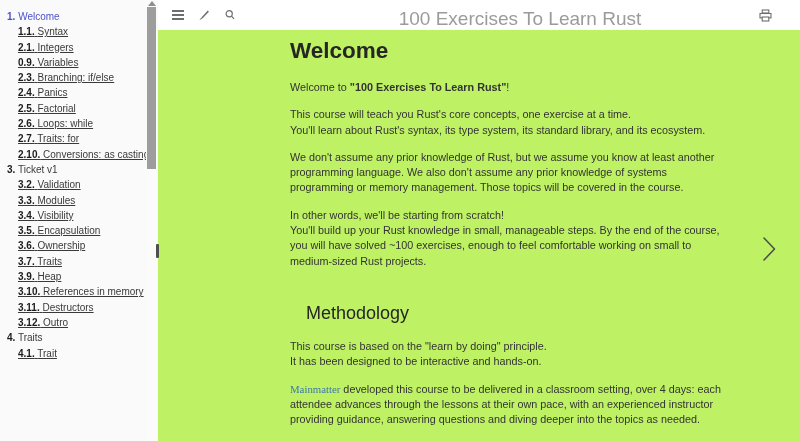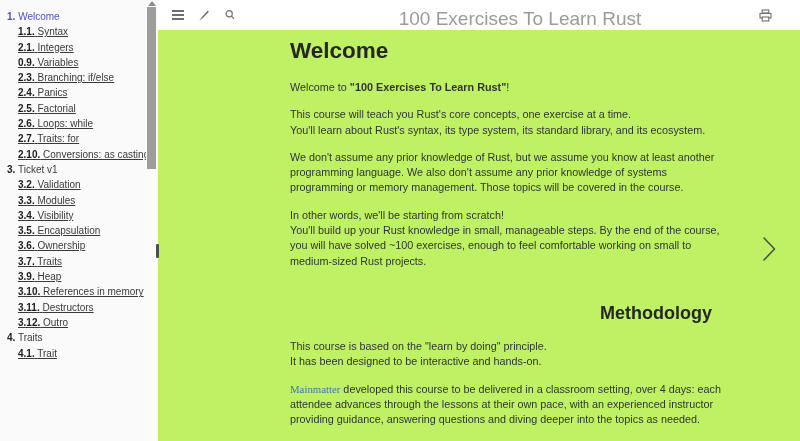--- a/index.html
+++ b/index.html
@@ -57,21 +57,21 @@
   .hamburger span { display: block; height: 1.6px; background: #6e6e6e; }
   .menu-title {
     position: absolute; left: 362px; top: 8px; transform: translateX(-50%);
     font-size: 19px; color: #9b9b9b; white-space: nowrap;
   }
   .print-btn { position: absolute; right: 27px; top: 7px; }
 
   
   .page { position: absolute; left: 290px; top: 30px; width: 432px; color: #333; }
   .page h1 { margin: 8px 0 16px; font-size: 22.5px; font-weight: 700; color: #262625; }
-  .page h2 { margin: 34px 10px 15px; font-size: 18px; font-weight: 700; color: #262625; text-align: right; }
+  .page h2 { margin: 34px 16px 15px; font-size: 18px; font-weight: 400; color: #262625; }
   .page p { margin: 0 0 12px; font-size: 10.8px; line-height: 15.3px; }
   .page a { color: #4077ae; text-decoration: none; cursor: pointer; font-family: Liberation Serif, serif; }
 
   
   .next-nav {
     position: absolute; right: 21px; top: 234px; width: 20px; height: 30px;
     display: flex; align-items: center; justify-content: center; cursor: pointer;
   }
 </style>
 </head>

